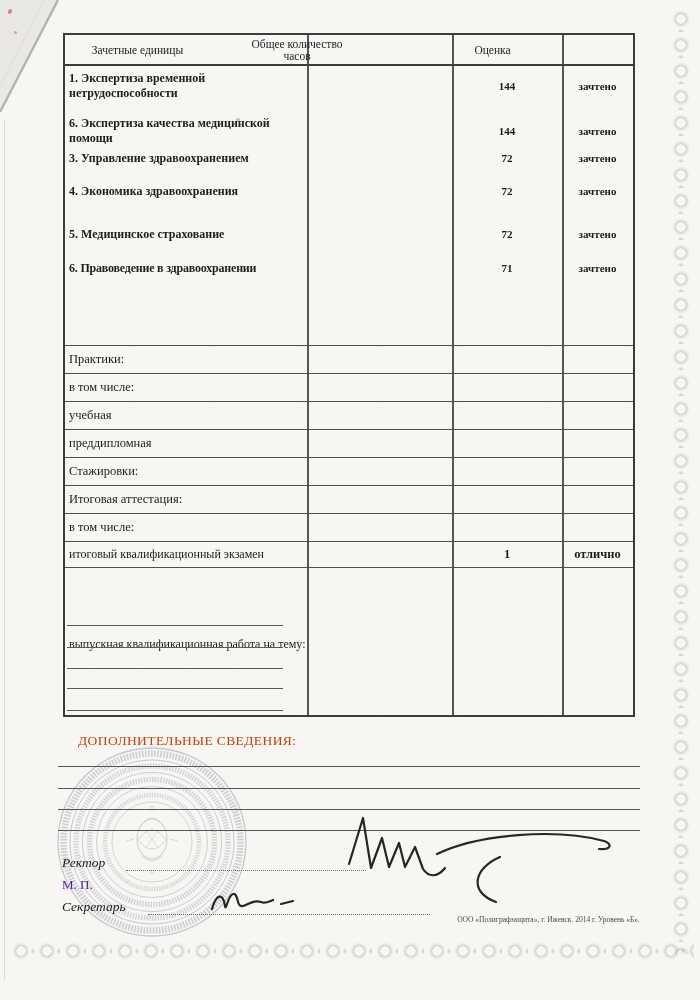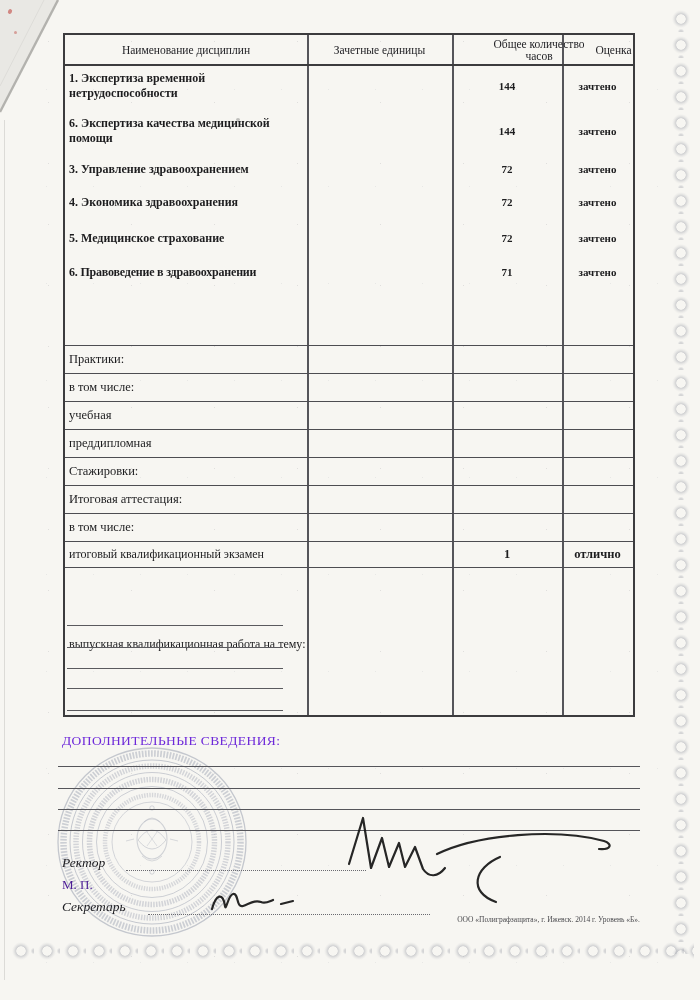--- a/index.html
+++ b/index.html
@@ -55,21 +55,21 @@
   .d-row{display:flex;align-items:center;}
   .d-row .c-name{font-weight:bold;font-size:12px;line-height:14.5px;}
   .d-row .c-hours,.d-row .c-grade{font-weight:bold;font-size:11px;}
   .srow{height:28px;border-top:1.4px solid #4d4d52;font-size:12.5px;align-items:center;}
   .exrow{font-size:12px;}
   .exrow .c-hours,.exrow .c-grade{font-weight:bold;font-size:12.5px;}
   .thesisrow{top:532px;height:150px;border-top:1.4px solid #4d4d52;align-items:center;padding-top:4px;}
   .thesisrow .c-name{font-size:12px;line-height:15px;}
   .tline{position:absolute;left:2px;width:216px;height:1.2px;background:#5a5a5e;}
   
-  .addl-title{position:absolute;left:62px;top:733px;font-size:13.5px;letter-spacing:.4px;color:#6d28d9;}
+  .addl-title{position:absolute;left:78px;top:733px;font-size:13.5px;letter-spacing:.4px;color:#c2410c;}
   .hline{position:absolute;left:58px;width:582px;height:1.1px;background:#55555a;}
   .sig-label{position:absolute;left:62px;font-size:13.5px;font-style:italic;color:#202024;}
   .mp-label{position:absolute;left:62px;font-size:13px;font-style:normal;color:#4c1d95;}
   .dotline{position:absolute;border-bottom:1.6px dotted #6a6a70;height:1px;}
   .printer{position:absolute;left:400px;top:915px;width:240px;text-align:right;font-size:7.5px;color:#4a4a4e;font-family:"Liberation Serif",serif;}
   .seal{position:absolute;left:54px;top:744px;opacity:.58;}
   .sigs{position:absolute;left:0;top:0;}
 </style>
 </head>
 <body>
@@ -88,52 +88,51 @@
 <div class="lace lace-right"></div>
 <div class="lace lace-bottom"></div>
 <div class="scan-edge-left"></div>
 
 <div class="gtable">
   <div class="vdiv" style="left:242px;"></div>
   <div class="vdiv" style="left:387px;"></div>
   <div class="vdiv" style="left:497px;"></div>
 
   <div class="row hdr">
-    <div class="c-name">Наименование дисциплин</div>
     <div class="c-cred" style="text-align:center;">Зачетные единицы</div>
     <div class="c-hours">Общее количество часов</div>
     <div class="c-grade">Оценка</div>
   </div>
 
   <div class="row discblock" style="display:block;">
     <div class="d-row" style="margin-top:5px;">
       <div class="c-name">1. Экспертиза временной нетрудоспособности</div>
       <div class="c-cred"></div>
       <div class="c-hours">144</div>
       <div class="c-grade">зачтено</div>
     </div>
     <div class="d-row" style="margin-top:16px;">
       <div class="c-name">6. Экспертиза качества медицинской помощи</div>
       <div class="c-cred"></div>
       <div class="c-hours">144</div>
       <div class="c-grade">зачтено</div>
     </div>
-    <div class="d-row" style="margin-top:17px;">
+    <div class="d-row" style="margin-top:6px;">
       <div class="c-name">3. Управление здравоохранением</div>
       <div class="c-cred"></div>
       <div class="c-hours">72</div>
       <div class="c-grade">зачтено</div>
     </div>
     <div class="d-row" style="margin-top:18px;">
       <div class="c-name">4. Экономика здравоохранения</div>
       <div class="c-cred"></div>
       <div class="c-hours">72</div>
       <div class="c-grade">зачтено</div>
     </div>
-    <div class="d-row" style="margin-top:22px;">
+    <div class="d-row" style="margin-top:29px;">
       <div class="c-name">5. Медицинское страхование</div>
       <div class="c-cred"></div>
       <div class="c-hours">72</div>
       <div class="c-grade">зачтено</div>
     </div>
     <div class="d-row" style="margin-top:19px;">
       <div class="c-name" style="letter-spacing:-.2px;">6. Правоведение в здравоохранении</div>
       <div class="c-cred"></div>
       <div class="c-hours">71</div>
       <div class="c-grade">зачтено</div>

